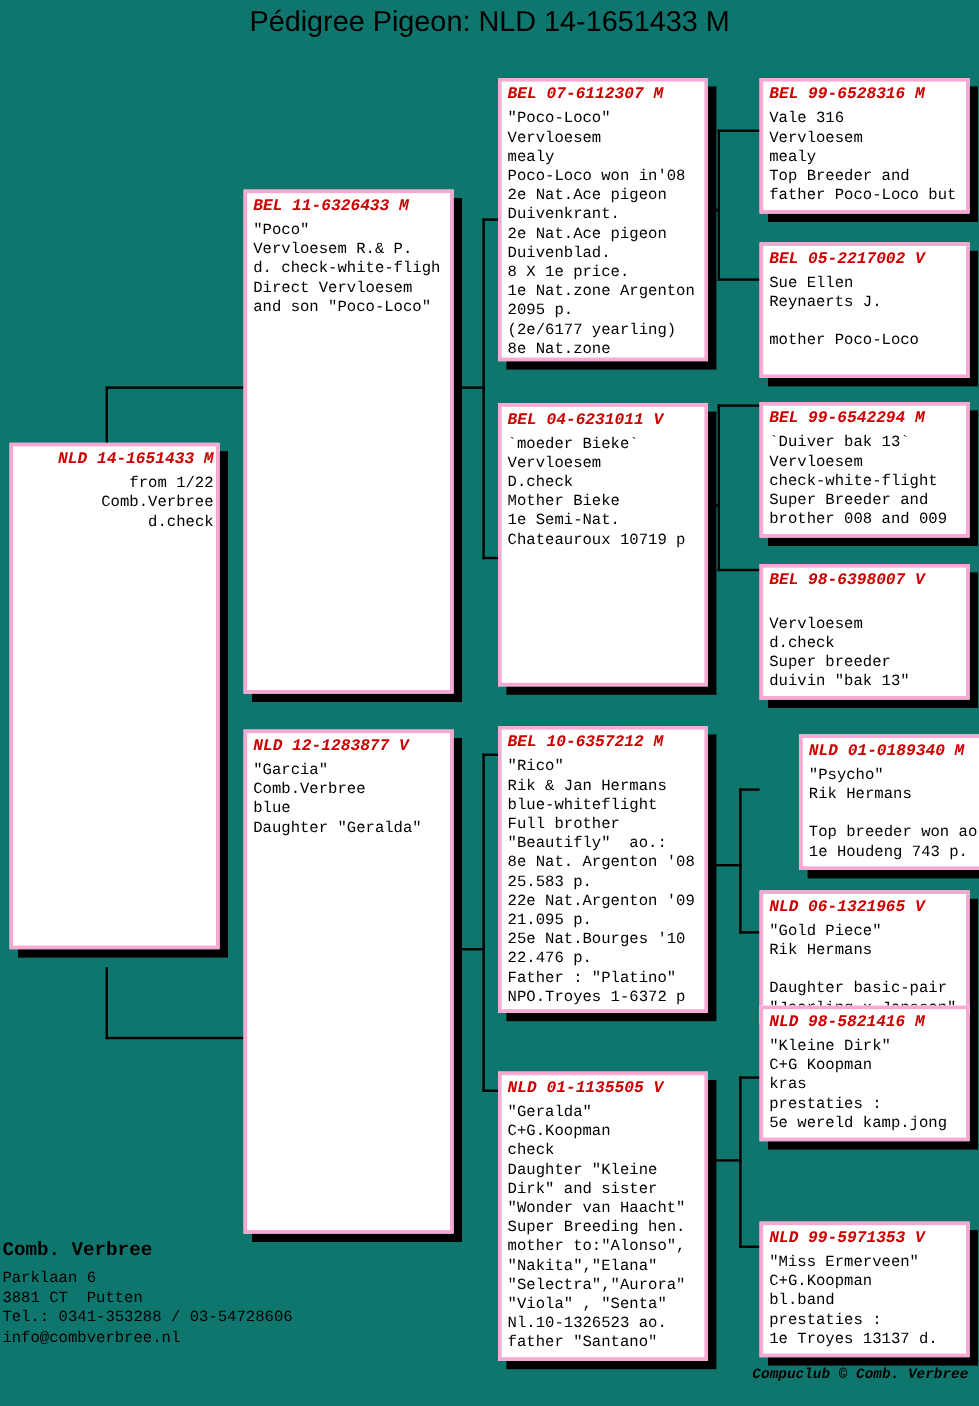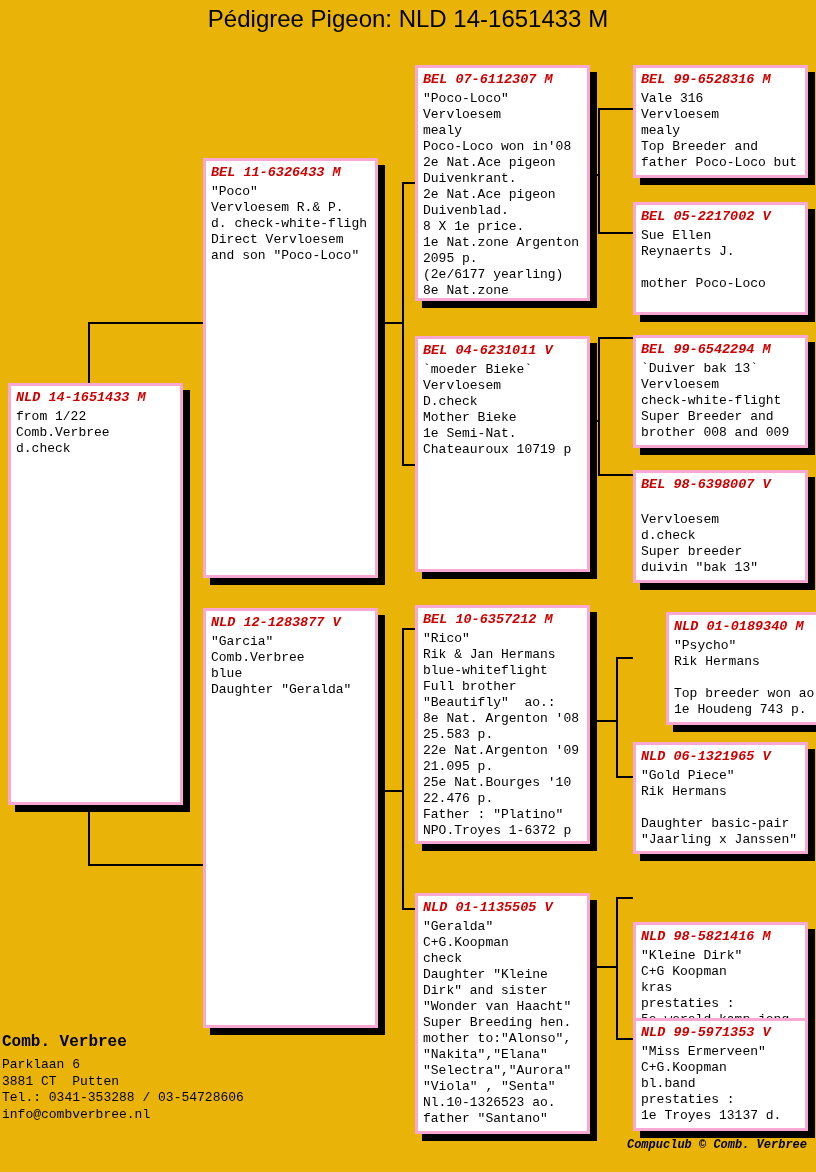--- a/index.html
+++ b/index.html
@@ -1,16 +1,16 @@
 <!DOCTYPE html>
 <html><head>
 <meta charset="utf-8">
 <style>
   html,body{margin:0;padding:0;background:#fff;}
-  #page{position:relative;width:816px;height:1172px;background:#eab308;overflow:hidden;
+  #page{position:relative;width:816px;height:1172px;background:#0f766e;overflow:hidden;
         font-family:"Liberation Mono", monospace;color:#000;}
   #title{position:absolute;top:5px;left:0;width:816px;text-align:center;
          font-family:"Liberation Sans", sans-serif;font-size:24px;letter-spacing:0px;}
   .pbox{position:absolute;width:175px;box-sizing:border-box;background:#fff;
         border:3px solid #f9a8d4;box-shadow:7px 7px 0 0 #000;padding:3px 2px 0 5px;z-index:2;}
   .ring{font-weight:bold;font-style:italic;font-size:13.5px;line-height:17px;
         margin-bottom:3px;white-space:pre;}
   .bl{font-size:13px;line-height:16px;white-space:pre;}
   .hline{position:absolute;height:2px;background:#000;z-index:1;}
   .vline{position:absolute;width:2px;background:#000;z-index:1;}
@@ -19,21 +19,21 @@
   #owner-lines .bl{font-size:13px;line-height:16.5px;}
   #credit{position:absolute;right:9px;top:1138px;font-size:12px;font-weight:bold;font-style:italic;white-space:pre;}
 </style>
 </head>
 <body>
 
 <div id="page">
 
   <div id="title">Pédigree Pigeon: NLD 14-1651433 M</div>
 
-  <div class="pbox" style="left:8px;top:383px;height:422px;">
+  <div class="pbox" style="left:8px;top:369px;height:422px;text-align:right;">
     <div class="ring" style="color: rgb(204, 0, 0);">NLD 14-1651433 M</div>
     <div>
         <div class="bl">from 1/22</div>
         <div class="bl">Comb.Verbree</div>
         <div class="bl">d.check</div>
       </div>
   </div>
 
   <div class="pbox" style="left:203px;top:158px;height:420px;">
     <div class="ring" style="color: rgb(204, 0, 0);">BEL 11-6326433 M</div>
@@ -173,21 +173,21 @@
   <div class="pbox" style="left:633px;top:742px;height:112px;">
     <div class="ring" style="color: rgb(204, 0, 0);">NLD 06-1321965 V</div>
     <div>
         <div class="bl">"Gold Piece"</div>
         <div class="bl">Rik Hermans</div>
         <div class="bl">&nbsp;</div>
         <div class="bl">Daughter basic-pair</div>
         <div class="bl">"Jaarling x Janssen"</div>
       </div>
   </div>
-  <div class="pbox" style="left:633px;top:922px;height:113px;">
+  <div class="pbox" style="left:633px;top:838px;height:113px;">
     <div class="ring" style="color: rgb(204, 0, 0);">NLD 98-5821416 M</div>
     <div>
         <div class="bl">"Kleine Dirk"</div>
         <div class="bl">C+G Koopman</div>
         <div class="bl">kras</div>
         <div class="bl">prestaties :</div>
         <div class="bl">5e wereld kamp.jong</div>
       </div>
   </div>
   <div class="pbox" style="left:633px;top:1018px;height:113px;">

